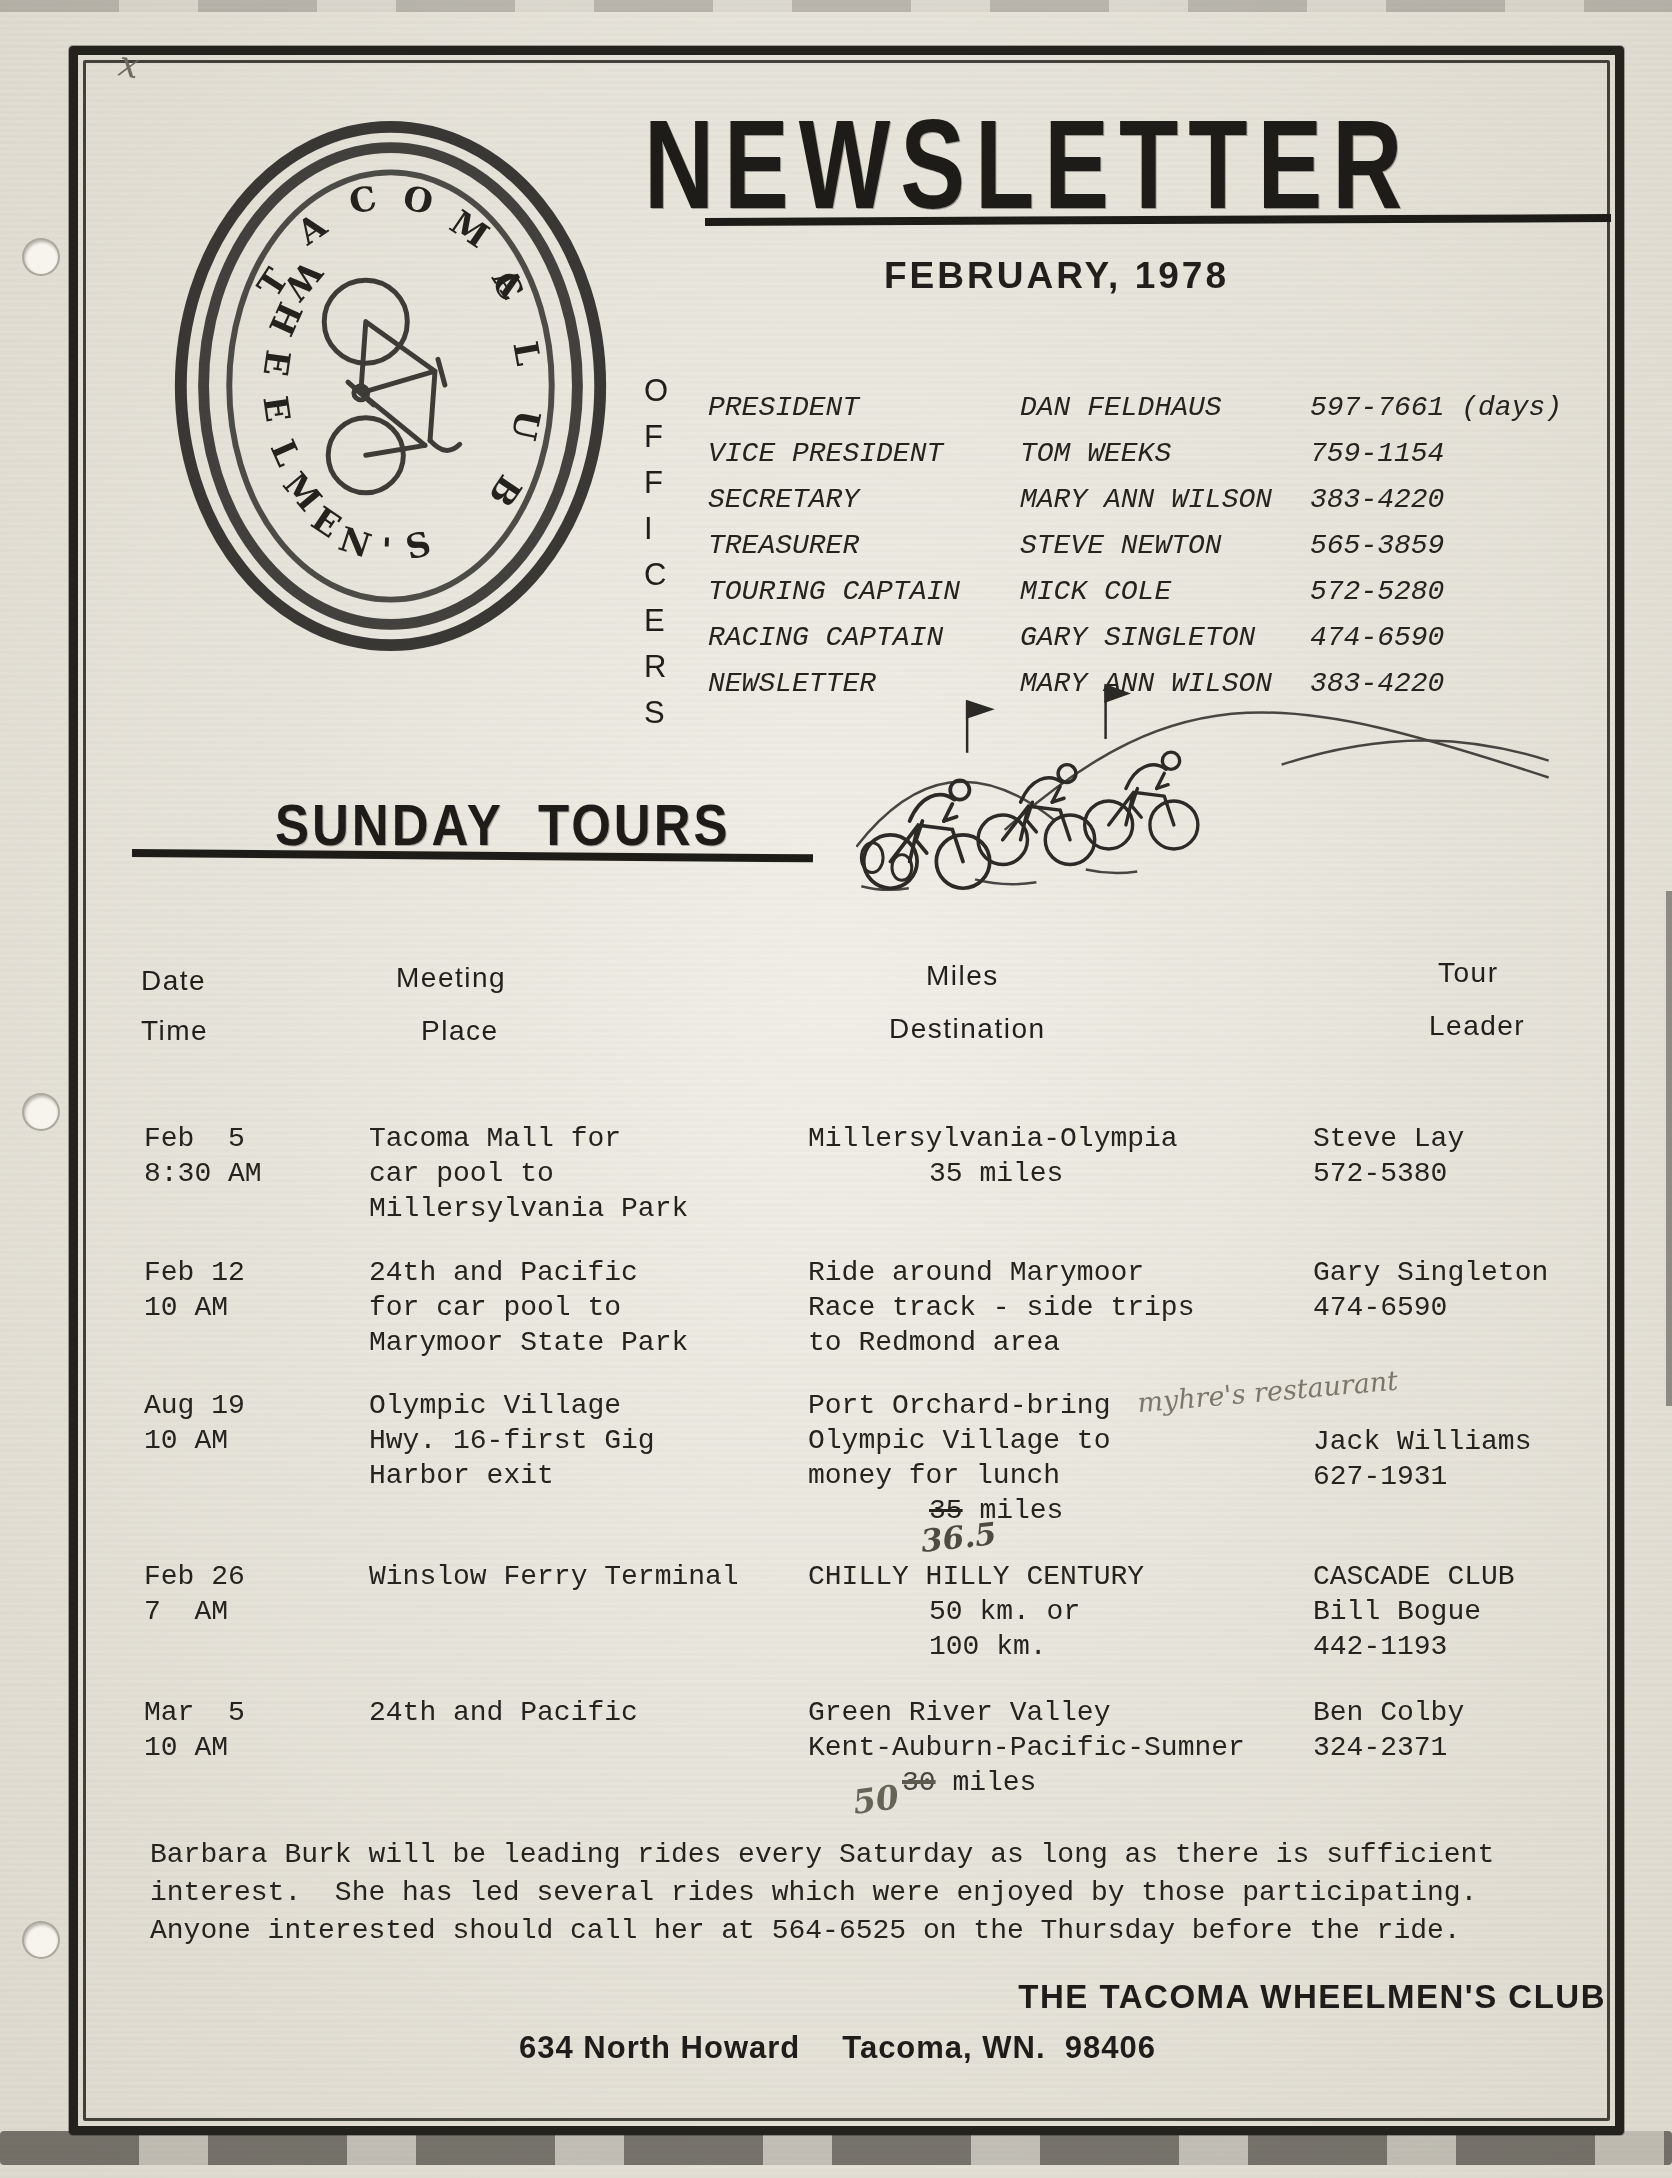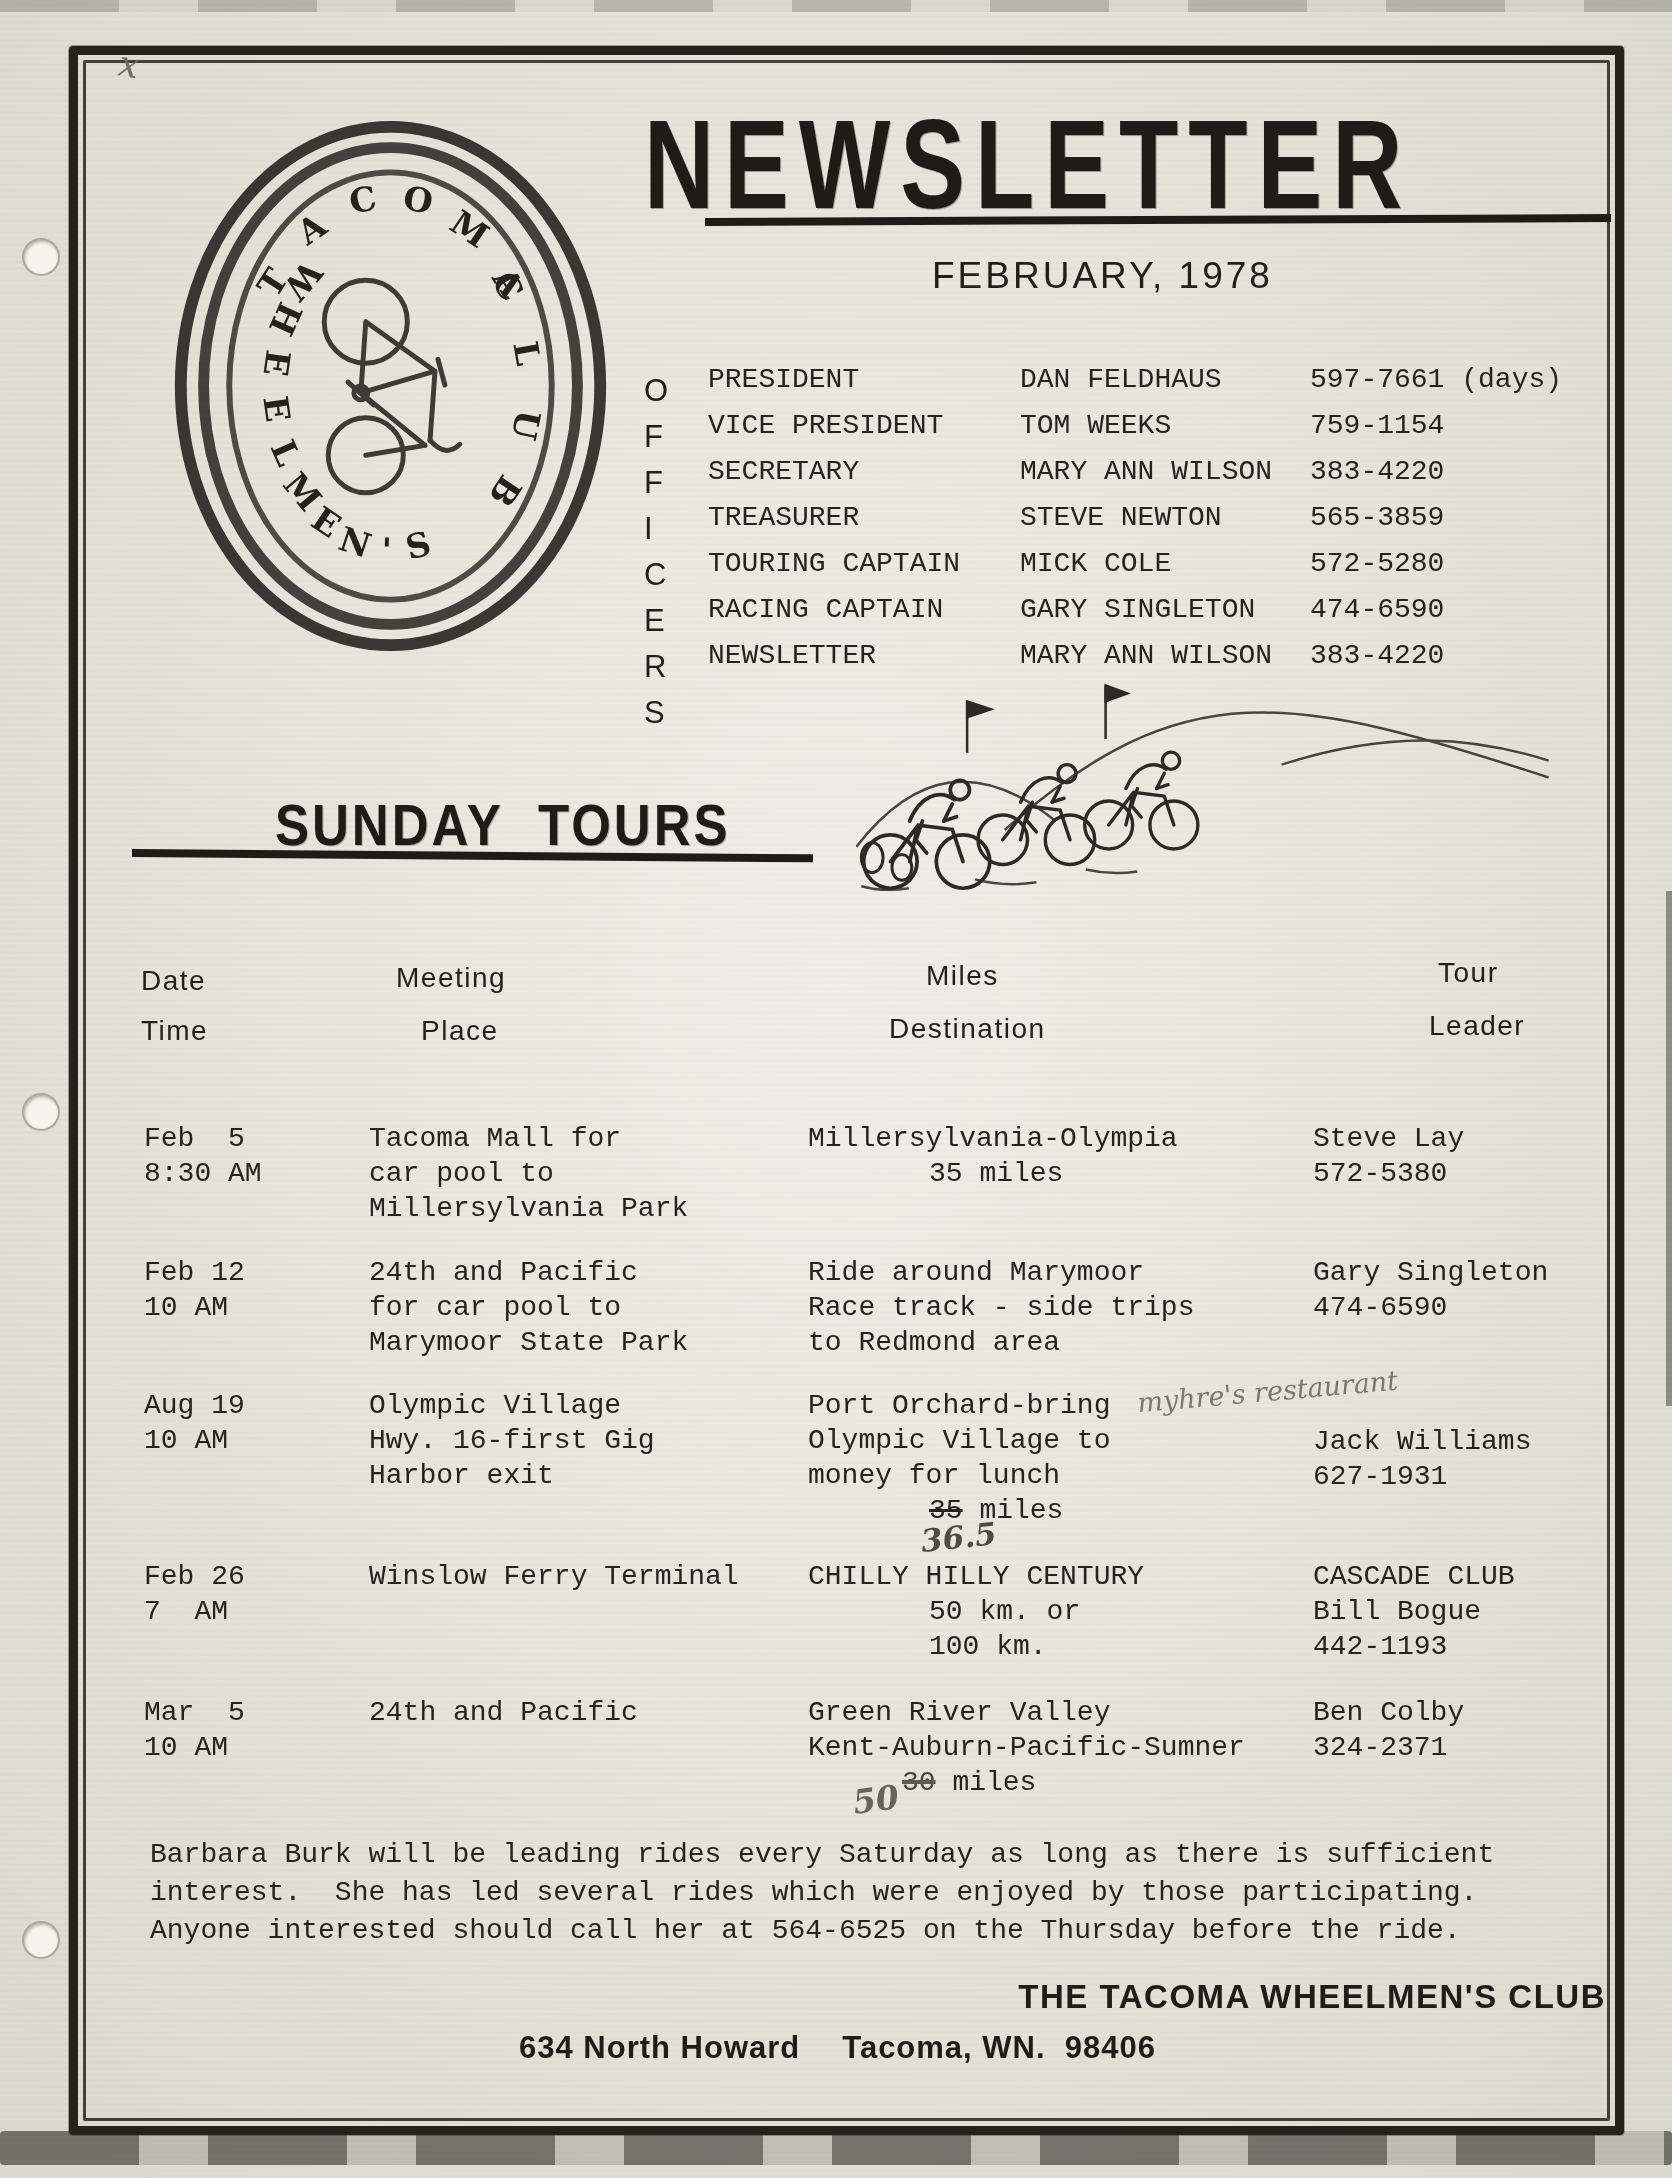--- a/index.html
+++ b/index.html
@@ -24,26 +24,26 @@
   .frame::after{content:"";position:absolute;inset:5px;border:3px solid rgba(38,36,31,.85);border-radius:2px;}
   .corner-mark{position:absolute;left:119px;top:44px;font-family:"DejaVu Serif",serif;font-style:italic;
     font-size:36px;color:#6f6c60;transform:rotate(10deg);}
 
   
   .title{position:absolute;left:644px;top:101px;margin:0;font-weight:bold;font-size:97px;line-height:1;
     letter-spacing:10px;color:#1d1c18;transform:scaleY(1.3);transform-origin:top left;
     text-shadow:1px 1px 0 rgba(30,28,24,.35);}
   .title-underline{position:absolute;left:705px;top:216px;width:906px;height:8px;background:#1d1c18;
     transform:rotate(-.25deg);}
-  .issue-date{position:absolute;left:884px;top:255px;font-size:37px;font-weight:normal;letter-spacing:3px;color:#201f1b;margin-left:48px;}
+  .issue-date{position:absolute;left:884px;top:255px;font-size:37px;font-weight:bold;letter-spacing:3px;color:#201f1b;}
 
   
   .officers-vert{position:absolute;left:644px;top:368px;width:26px;line-height:46px;font-size:31px;
     font-weight:normal;word-break:break-all;color:#1f1e1a;}
-  .officers{position:absolute;left:708px;top:356px;width:881px;}
+  .officers{position:absolute;left:708px;top:384px;width:881px;font-style:italic;}
   .officer-row{display:grid;grid-template-columns:312px 290px 1fr;height:46px;align-items:center;}
   .mono{font-family:"Liberation Mono",monospace;font-size:28px;white-space:pre;color:#24231e;}
 
   
   .logo{position:absolute;left:163px;top:109px;}
 
   
   .tours-heading{position:absolute;left:275px;top:792px;font-size:51px;font-weight:bold;letter-spacing:3px;
     word-spacing:18px;color:#1d1c18;transform:scaleY(1.12);transform-origin:top left;
     text-shadow:1px 1px 0 rgba(30,28,24,.3);}

